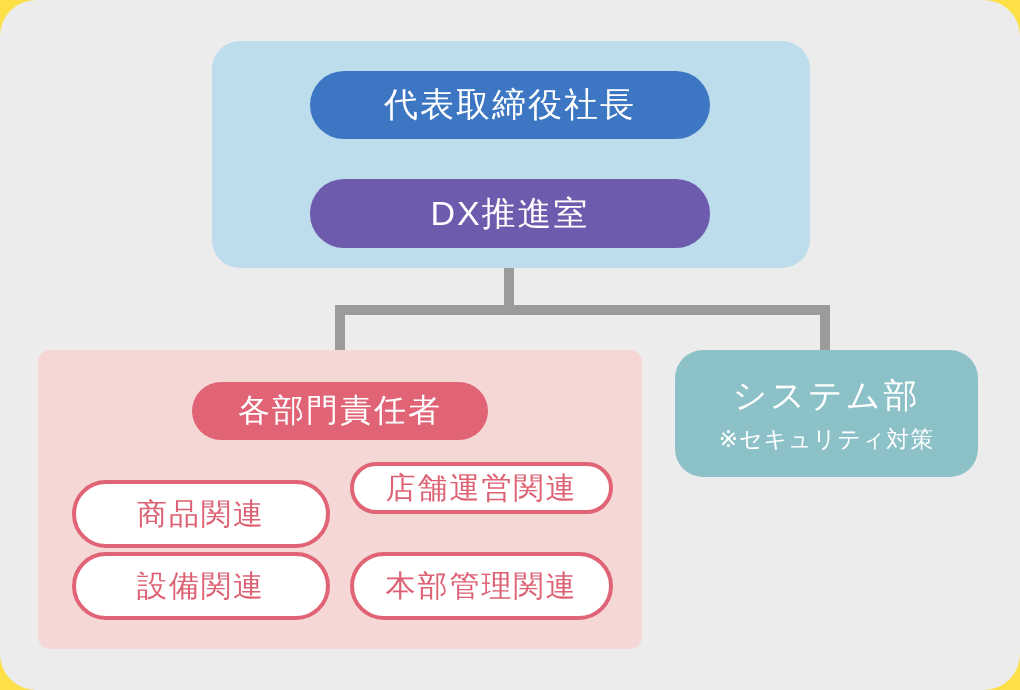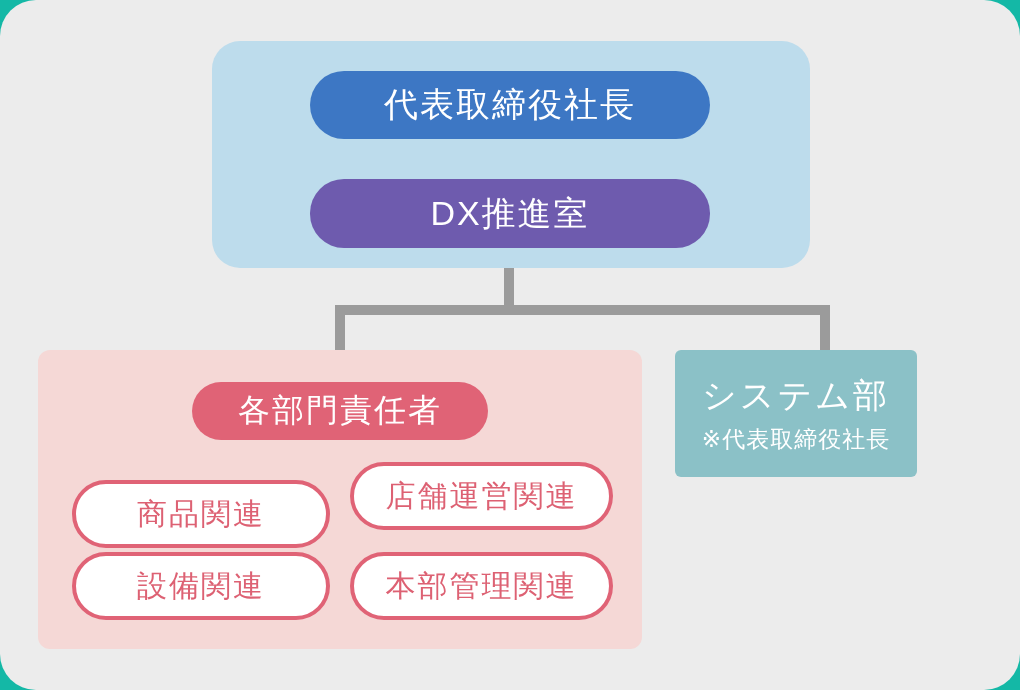--- a/index.html
+++ b/index.html
@@ -5,21 +5,21 @@
   html, body {
     margin: 0;
     padding: 0;
     background: #ffffff;
     font-family: "Liberation Sans", "DejaVu Sans", sans-serif;
   }
   .canvas {
     position: relative;
     width: 1020px;
     height: 690px;
-    background: #14b8a6;
+    background: #fde047;
     overflow: hidden;
   }
   .outer-bg {
     position: absolute;
     inset: 0;
     background: #ececec;
     border-radius: 36px;
   }
   
   .exec-group {
@@ -85,30 +85,30 @@
     justify-content: center;
     background: #ffffff;
     border: 4px solid #e06376;
     border-radius: 34px;
     color: #dd6173;
     font-size: 30px;
     font-weight: 500;
     letter-spacing: 2px;
   }
   .dept-pill-0 { left: 34px;  top: 112px; width: 258px; height: 68px; margin-top: 18px; }
-  .dept-pill-1 { left: 312px; top: 112px; width: 263px; height: 68px; }
+  .dept-pill-1 { left: 312px; top: 112px; width: 263px; height: 52px; }
   .dept-pill-2 { left: 34px;  top: 202px; width: 258px; height: 68px; }
   .dept-pill-3 { left: 312px; top: 202px; width: 263px; height: 68px; }
   
   .system-box {
     position: absolute;
     left: 675px; top: 350px;
-    width: 242px; height: 127px;
+    width: 303px; height: 127px;
     background: #8bc1c7;
-    border-radius: 6px;
+    border-radius: 28px;
     display: flex;
     flex-direction: column;
     align-items: center;
     justify-content: center;
     gap: 5px;
     color: #ffffff;
     font-weight: 500;
   }
   .system-title { font-size: 34px; letter-spacing: 3px; }
   .system-note  { font-size: 23px; letter-spacing: 1px; }
@@ -133,15 +133,15 @@
   <div class="dept-group">
     <div class="pill dept-header-pill">各部門責任者</div>
     <div class="dept-pill dept-pill-0">商品関連</div>
     <div class="dept-pill dept-pill-1">店舗運営関連</div>
     <div class="dept-pill dept-pill-2">設備関連</div>
     <div class="dept-pill dept-pill-3">本部管理関連</div>
   </div>
 
   <div class="system-box">
     <div class="system-title">システム部</div>
-    <div class="system-note">※代表取締役社長</div>
+    <div class="system-note">※セキュリティ対策</div>
   </div>
 </div>
 
 </body></html>

